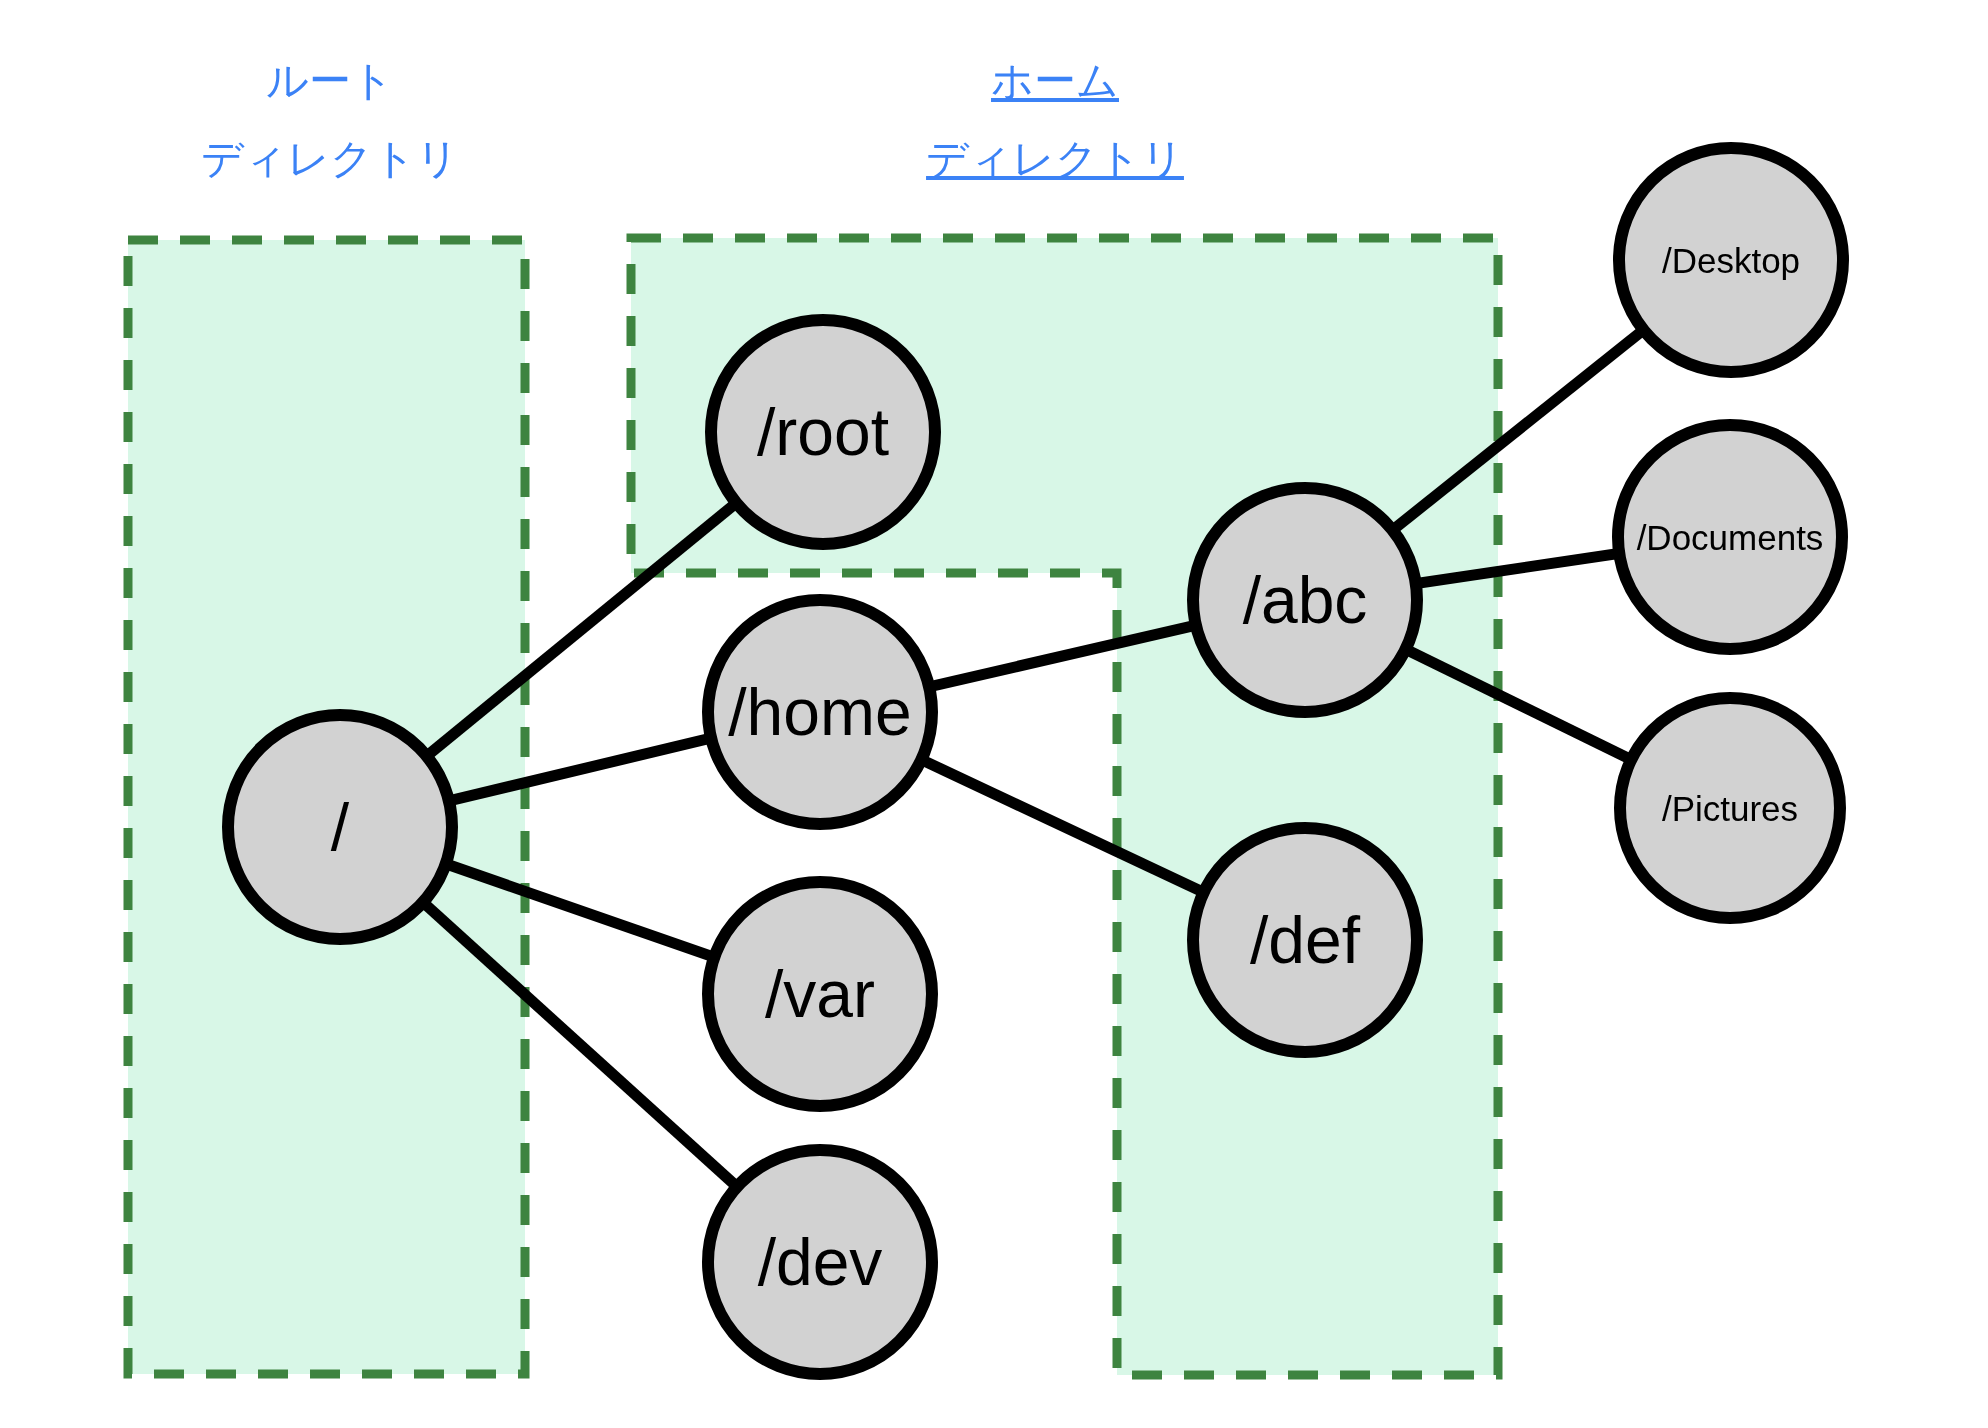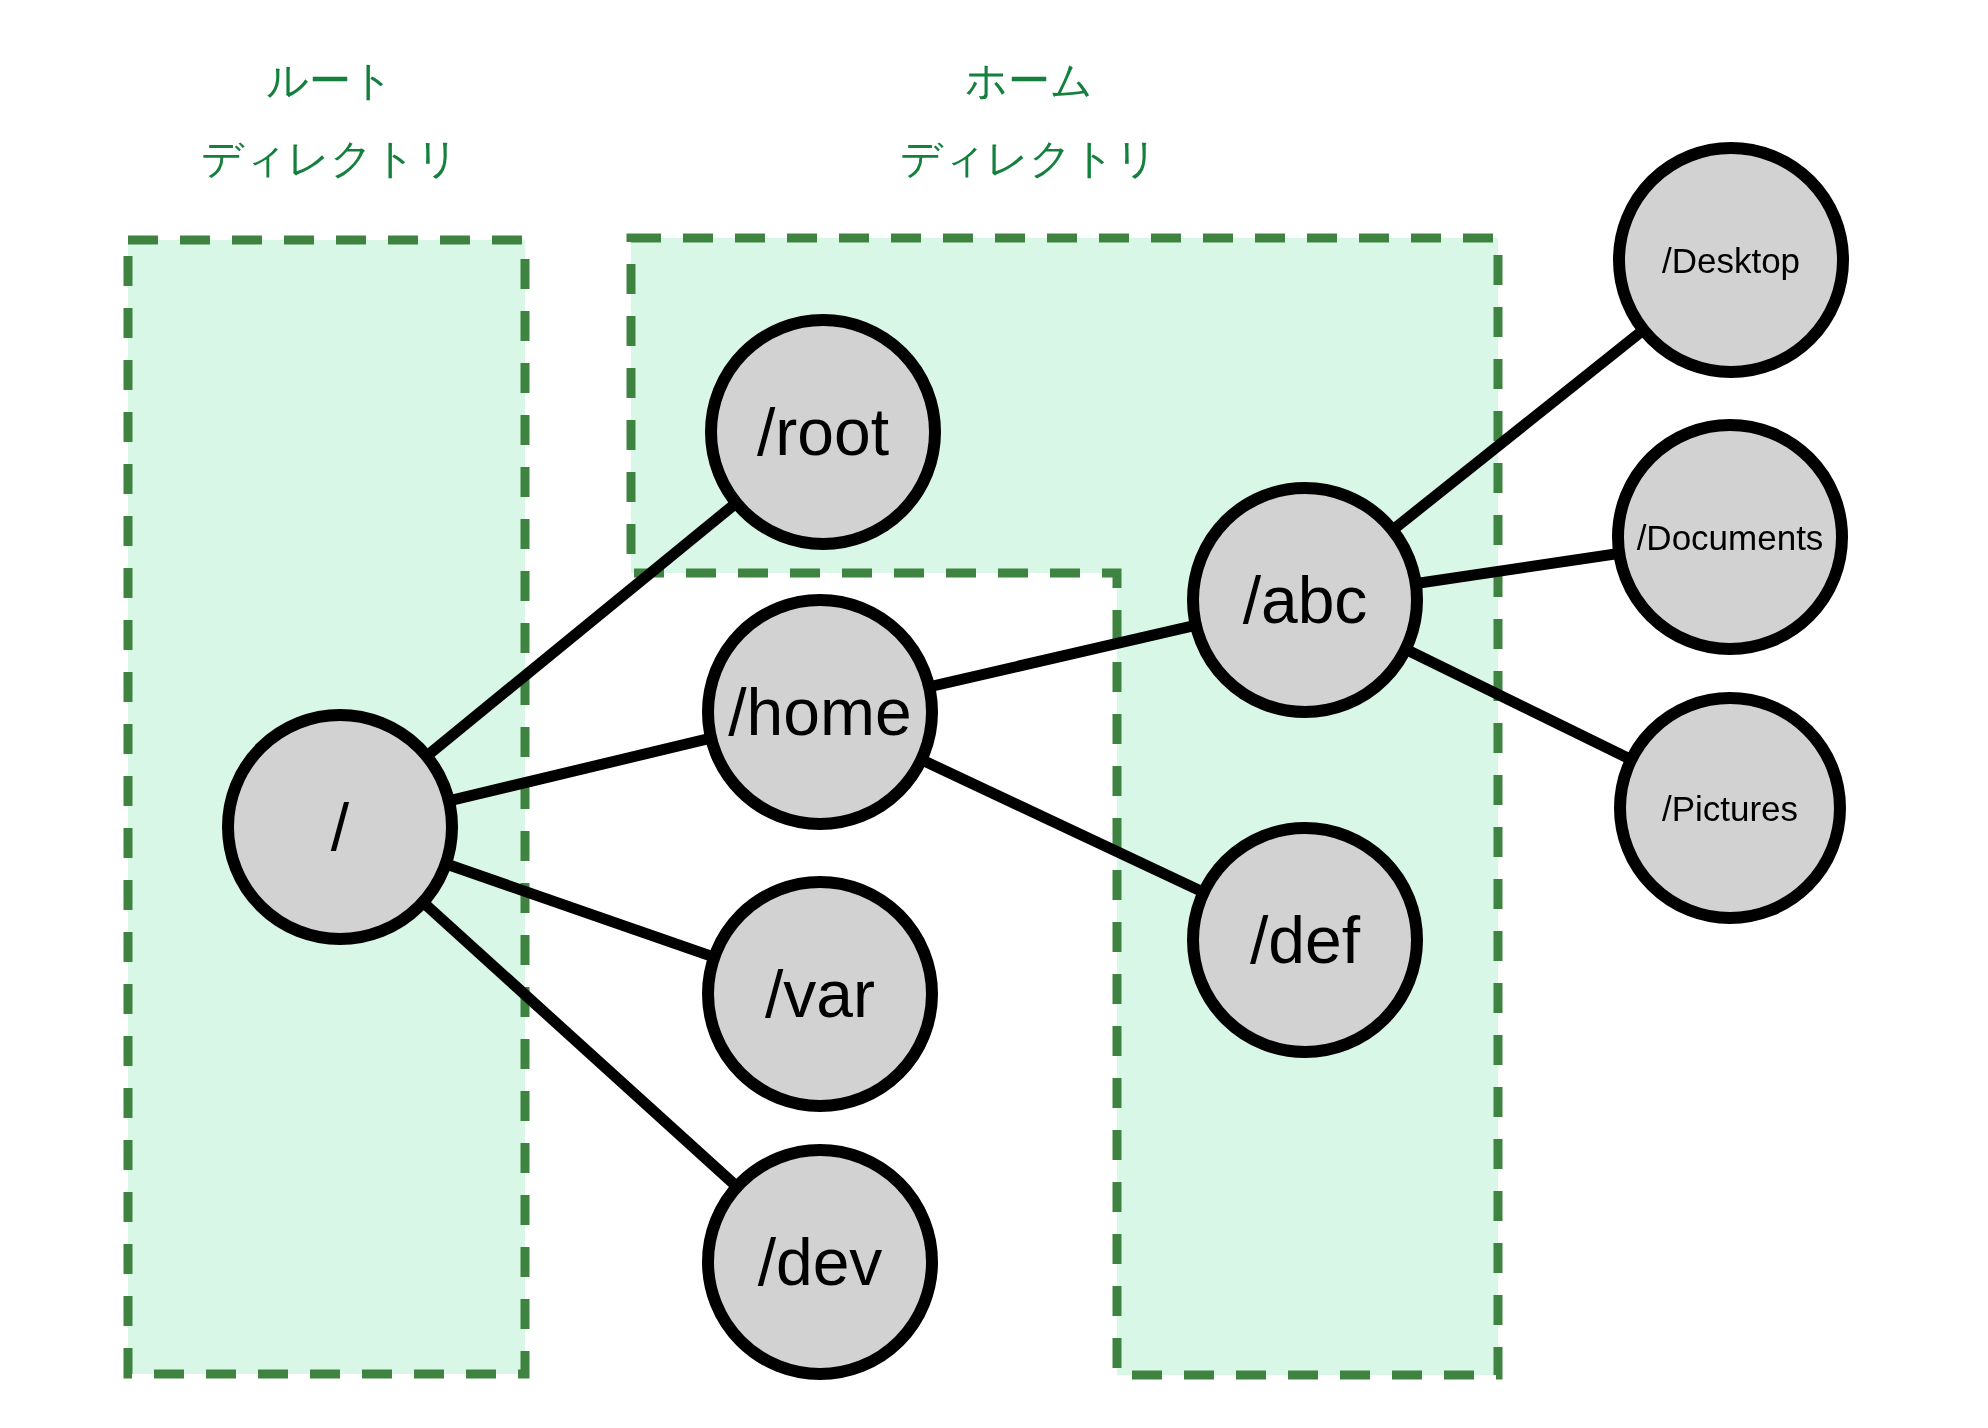--- a/index.html
+++ b/index.html
@@ -15,25 +15,25 @@
     font-family: "Liberation Sans", "DejaVu Sans", sans-serif;
     overflow: hidden;
   }
   .region-caption {
     position: absolute;
     top: 42px;
     width: 500px;
     text-align: center;
     font-size: 42px;
     line-height: 78px;
-    color: #15803d;
+    color: #3b82f6;
     white-space: nowrap;
   }
   #root-caption { left: 80px; }
-  #home-caption { left: 779px; }
+  #home-caption { left: 805px; text-decoration: underline; }
   .caption-line { display: block; }
   #tree-svg {
     position: absolute;
     left: 0;
     top: 0;
     width: 1988px;
     height: 1428px;
   }
   #tree-svg text {
     font-family: "Liberation Sans", "DejaVu Sans", sans-serif;

